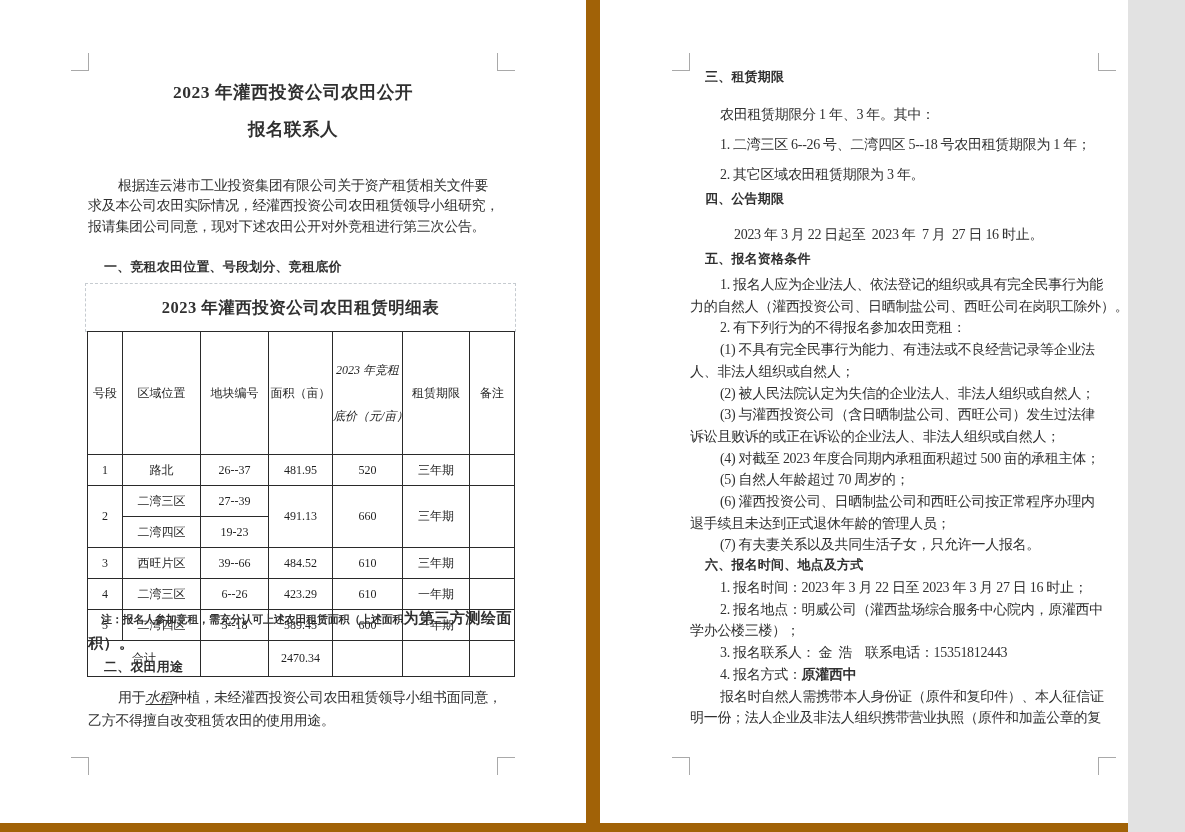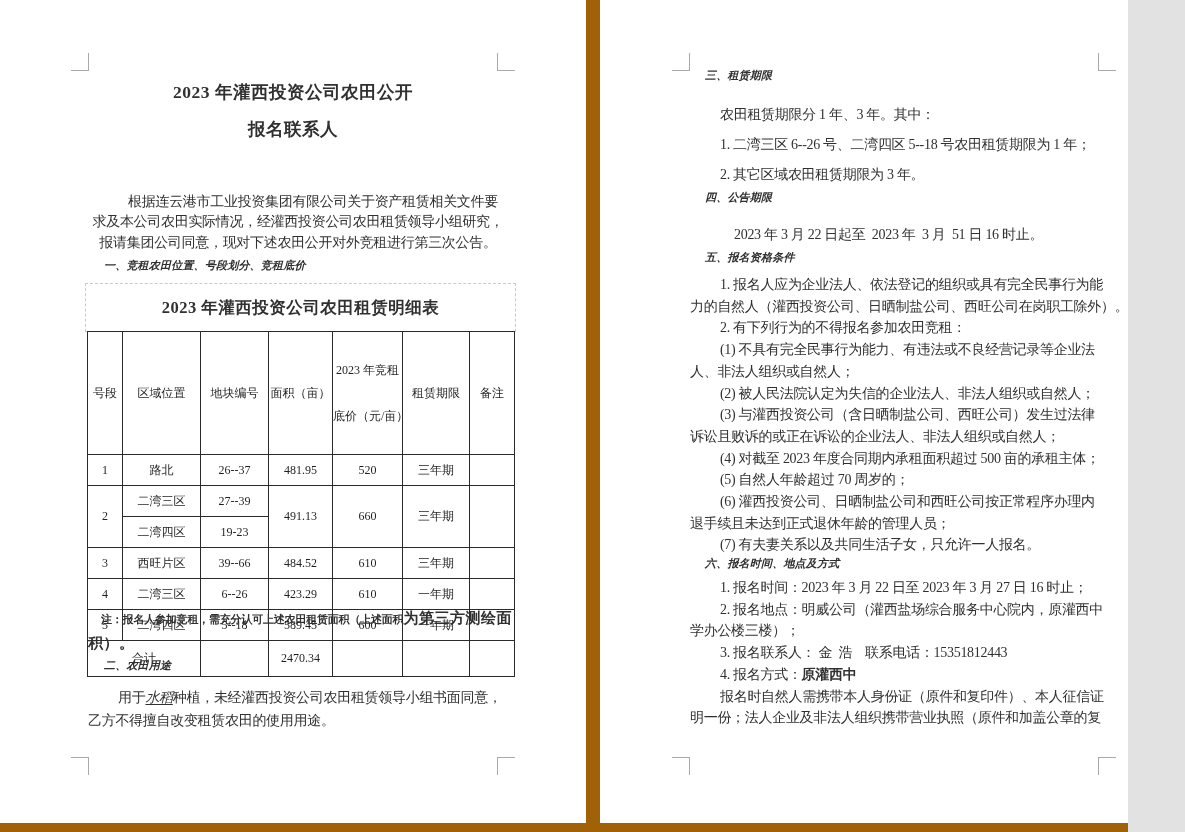--- a/index.html
+++ b/index.html
@@ -20,34 +20,34 @@
   .doc-icon .sheet{position:absolute;left:4px;top:2px;width:9px;height:13px;background:#ffffff;}
   .doc-icon .fold{position:absolute;right:0;top:0;width:0;height:0;border-left:3px solid #b5cae9;border-bottom:3px solid transparent;}
   .doc-icon .l1,.doc-icon .l2,.doc-icon .l3{position:absolute;left:1px;height:1px;background:#7aa0d4;width:7px;}
   .doc-icon .l1{top:3px;width:4px;}.doc-icon .l2{top:6px;}.doc-icon .l3{top:9px;}
   .drop-bar{position:absolute;left:54px;top:87px;width:9px;height:1px;background:#9aa0a6;}
   .drop-arrow{position:absolute;left:55px;top:90px;width:0;height:0;border-left:4px solid transparent;border-right:4px solid transparent;border-top:4px solid #9aa0a6;}
   
   .line{white-space:pre;}
   .doc-title{font-weight:bold;font-size:17.5px;text-align:center;left:88px;width:410px;letter-spacing:0.5px;}
   .bodytxt{font-size:14px;letter-spacing:-0.3px;line-height:20.3px;}
-  .heading{font-weight:bold;font-size:11px;letter-spacing:0.2px;white-space:pre;font-style:italic;}
+  .heading{font-weight:bold;font-size:13px;letter-spacing:0.2px;white-space:pre;}
   .ind{text-indent:30px;}
   .ind-date{text-indent:44px;}
   .ul{text-decoration:underline;text-underline-offset:2px;font-style:italic;}
   
   .tframe{left:85px;top:283px;width:429px;height:47px;border:1px dashed #c6cbd0;}
   .ttitle{width:100%;text-align:center;line-height:47px;font-weight:bold;font-size:16.5px;letter-spacing:0.5px;white-space:pre;}
   
   table.grid{border-collapse:collapse;table-layout:fixed;width:427px;font-size:12px;color:#1f1f1f;}
   table.grid td,table.grid th{border:1px solid #2a2a2a;text-align:center;vertical-align:middle;font-weight:normal;padding:0;overflow:hidden;white-space:pre;}
   tr.hrow{height:46px;}
   tr.drow{height:31px;}
   tr.trow{height:36px;}
-  .hdr2{line-height:16px;}
+  .hdr2{line-height:16px;font-style:italic;}
   
   .note-sm{font-weight:bold;font-size:11px;letter-spacing:-0.2px;white-space:pre;}
   .note-bg{font-weight:bold;font-size:15px;letter-spacing:0.5px;white-space:pre;}
   
   .lines30{font-size:14px;letter-spacing:-0.3px;line-height:30px;}
   .lines217{font-size:14px;letter-spacing:-0.3px;line-height:21.7px;}
   .b{font-weight:bold;}
 </style>
 </head>
 <body>
@@ -67,21 +67,21 @@
 
   <div class="page" id="page-left">
     <div class="mark tl" style="left:71px;top:53px;"></div>
     <div class="mark tr" style="left:497px;top:53px;"></div>
     <div class="mark bl" style="left:71px;top:757px;"></div>
     <div class="mark br" style="left:497px;top:757px;"></div>
 
     <div class="abs doc-title" style="top:80px;">2023 年灌西投资公司农田公开</div>
     <div class="abs doc-title" style="top:117px;">报名联系人</div>
 
-    <div class="abs bodytxt" style="left:88px;top:192px;width:420px;text-align:center;">
+    <div class="abs bodytxt" style="left:88px;top:176px;width:420px;">
       <div class="line ind">根据连云港市工业投资集团有限公司关于资产租赁相关文件要</div>
       <div class="line">求及本公司农田实际情况，经灌西投资公司农田租赁领导小组研究，</div>
       <div class="line">报请集团公司同意，现对下述农田公开对外竞租进行第三次公告。</div>
     </div>
 
     <div class="abs heading" style="left:104px;top:258px;">一、竞租农田位置、号段划分、竞租底价</div>
 
     <div class="abs tframe">
       <div class="ttitle">2023 年灌西投资公司农田租赁明细表</div>
     </div>
@@ -189,21 +189,21 @@
     <div class="mark br" style="left:498px;top:757px;"></div>
 
     <div class="abs heading" style="left:105px;top:68px;">三、租赁期限</div>
     <div class="abs lines30" style="left:90px;top:100px;width:430px;">
       <div class="line ind">农田租赁期限分 1 年、3 年。其中：</div>
       <div class="line ind">1. 二湾三区 6--26 号、二湾四区 5--18 号农田租赁期限为 1 年；</div>
       <div class="line ind">2. 其它区域农田租赁期限为 3 年。</div>
     </div>
 
     <div class="abs heading" style="left:105px;top:190px;">四、公告期限</div>
-    <div class="abs lines30 line ind-date" style="left:90px;top:220px;width:430px;">2023 年 3 月 22 日起至  2023 年  3 月  51 日 16 时止。</div>
+    <div class="abs lines30 line ind-date" style="left:90px;top:220px;width:430px;">2023 年 3 月 22 日起至  2023 年  7 月  27 日 16 时止。</div>
 
     <div class="abs heading" style="left:105px;top:250px;">五、报名资格条件</div>
     <div class="abs lines217" style="left:90px;top:274px;width:432px;">
       <div class="line ind">1. 报名人应为企业法人、依法登记的组织或具有完全民事行为能</div>
       <div class="line">力的自然人（灌西投资公司、日晒制盐公司、西旺公司在岗职工除外）。</div>
       <div class="line ind">2. 有下列行为的不得报名参加农田竞租：</div>
       <div class="line ind">(1) 不具有完全民事行为能力、有违法或不良经营记录等企业法</div>
       <div class="line">人、非法人组织或自然人；</div>
       <div class="line ind">(2) 被人民法院认定为失信的企业法人、非法人组织或自然人；</div>
       <div class="line ind">(3) 与灌西投资公司（含日晒制盐公司、西旺公司）发生过法律</div>

